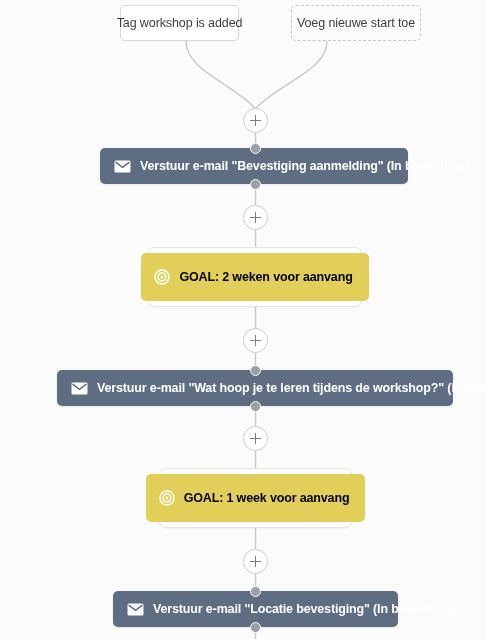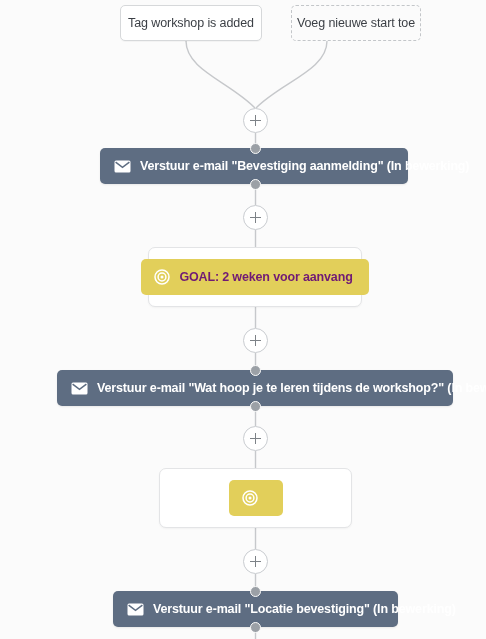--- a/index.html
+++ b/index.html
@@ -49,21 +49,21 @@
     white-space: nowrap;
   }
   .start-box.solid {
     border: 1px solid #d6d8da;
     box-shadow: 0 1px 1px rgba(0,0,0,0.035);
   }
   .start-box.dashed {
     border: 1px dashed #c3c6c9;
     background: #fbfbfb;
   }
-  #start-tag  { left: 120px; top: 5px;  width: 142px; }
+  #start-tag  { left: 120px; top: 5px;  width: 119px; }
   #start-add  { left: 262px; top: 5px;  width: 130px; margin-left: 29px; }
 
   
   .action-bar {
     position: absolute;
     height: 36px;
     border-radius: 5px;
     background: #5e6d82;
     display: flex;
     align-items: center;
@@ -94,25 +94,25 @@
     border-radius: 7px;
     box-sizing: border-box;
     display: flex;
     align-items: center;
     justify-content: center;
     box-shadow: 0 1px 2px rgba(0,0,0,0.04);
   }
   .goal-pill {
     background: #e2cf5a;
     border-radius: 5px;
-    height: 36px;
+    height: 48px;
     display: flex;
     align-items: center;
     padding: 0 16px 0 13px;
-    color: #701a75;
+    color: #000000;
     font-size: 12.5px;
     font-weight: bold;
     letter-spacing: -0.15px;
     white-space: nowrap;
     box-sizing: border-box;
   }
   .goal-pill .goal-ico {
     flex: 0 0 auto;
     margin-right: 9px;
     display: block;
@@ -260,20 +260,21 @@
 
   <div class="goal-card" id="goal-2">
     <div class="goal-pill">
       <span class="goal-ico">
         <svg width="16" height="16" viewBox="0 0 16 16">
           <circle cx="8" cy="8" r="7" fill="none" stroke="#ffffff" stroke-width="1.5"></circle>
           <circle cx="8" cy="8" r="3.9" fill="none" stroke="#ffffff" stroke-width="1.5"></circle>
           <circle cx="8" cy="8" r="1.5" fill="#ffffff"></circle>
         </svg>
       </span>
+      <span>GOAL: 1 week voor aanvang</span>
     </div>
   </div>
 
   <div class="action-bar" id="bar-3">
     <span class="mail-ico">
       <svg width="17" height="13" viewBox="0 0 17 13">
         <rect x="0.5" y="0.5" width="16" height="12" rx="1.5" fill="#ffffff"></rect>
         <path d="M1.6 2.2 L8.5 7.4 L15.4 2.2" fill="none" stroke="#5e6d82" stroke-width="1.5"></path>
       </svg>
     </span>

